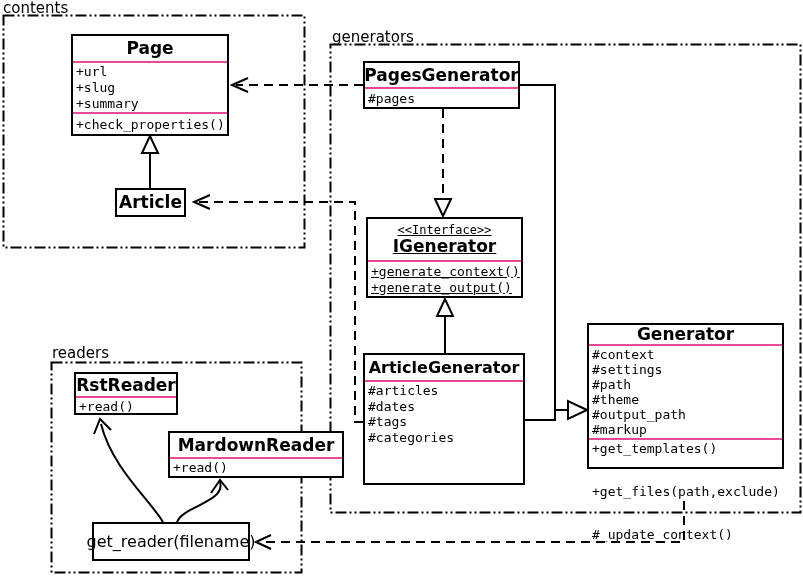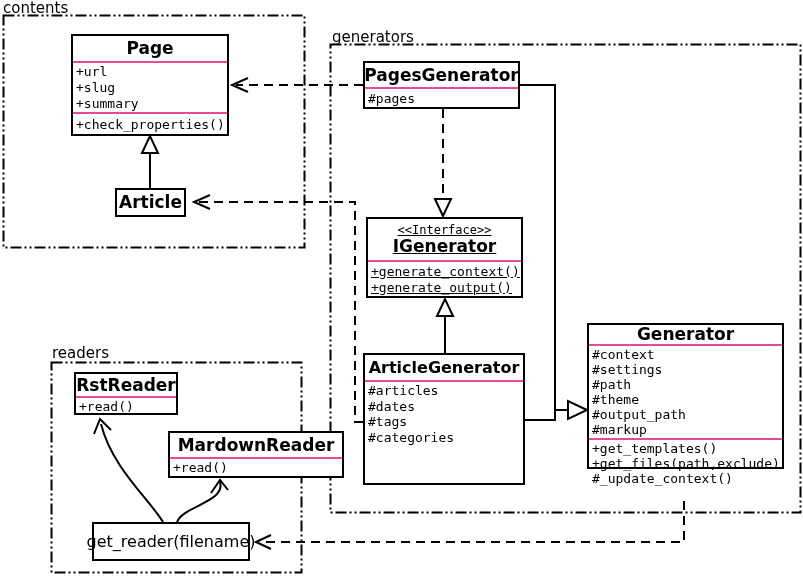--- a/index.html
+++ b/index.html
@@ -64,21 +64,21 @@
   #box-igen .methods{height:36px;}
 
   #box-articlegen{left:363px;top:353px;width:162px;height:132px;}
   #box-articlegen .cls-title{height:25px;font-size:16px;}
   #box-articlegen .attrs{height:66px;}
   #box-articlegen .methods{height:37px;}
 
   #box-generator{left:587px;top:323px;width:197px;height:146px;}
   #box-generator .cls-title{height:24px;}
   #box-generator .attrs{height:96px;}
-  #box-generator .methods{height:53px;}
+  #box-generator .methods{height:53px;gap:28px;}
 
   #box-rstreader{left:74px;top:372px;width:104px;height:43px;}
   #box-rstreader .cls-title{height:22px;}
   #box-rstreader .methods{height:17px;}
 
   #box-mardownreader{left:136px;top:431px;width:176px;height:47px;margin-left:32px;}
   #box-mardownreader .cls-title{height:24px;}
   #box-mardownreader .methods{height:19px;}
 
   #box-getreader{left:92px;top:522px;width:158px;height:39px;justify-content:center;}

